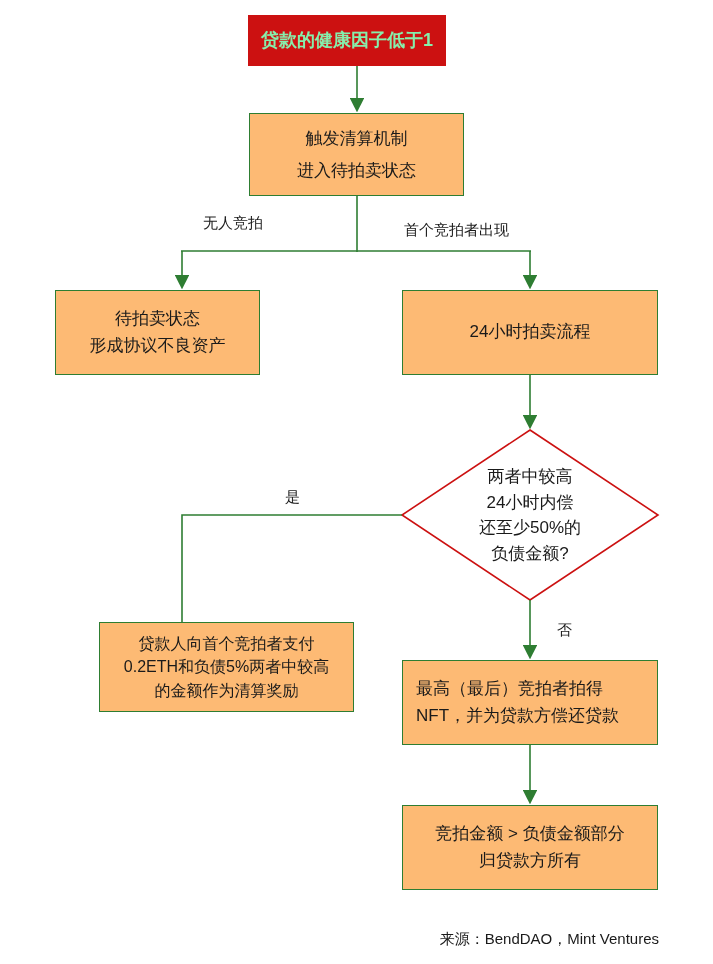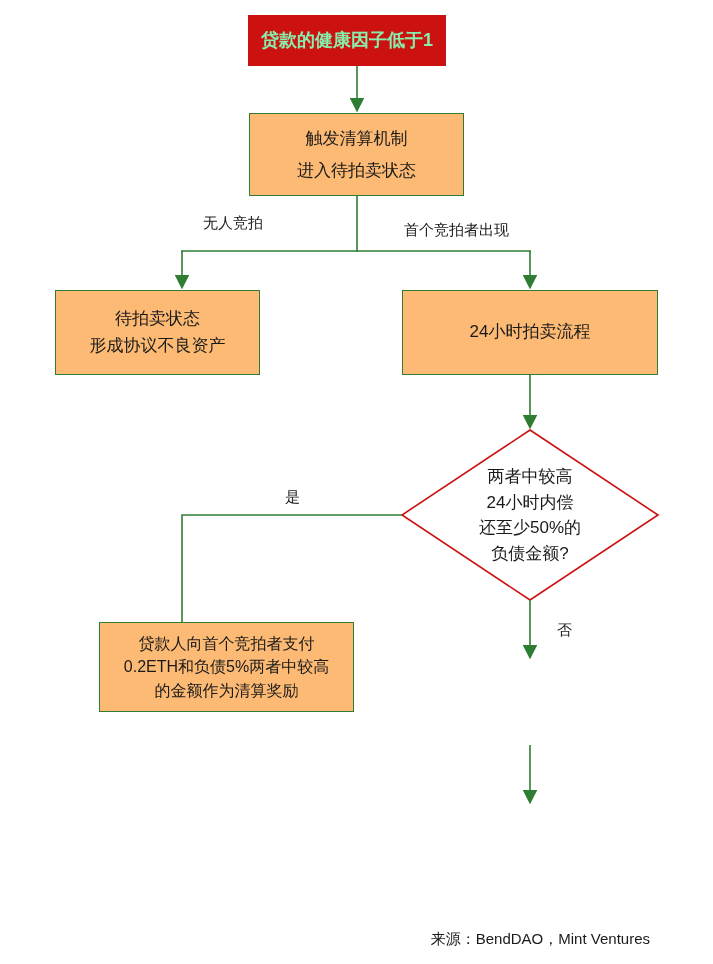--- a/index.html
+++ b/index.html
@@ -80,21 +80,21 @@
     font-size:15px;
     color:var(--text);
     white-space:nowrap;
   }
   .lbl-no-bidder{left:203px;top:214px;}
   .lbl-first-bidder{left:404px;top:221px;}
   .lbl-yes{left:285px;top:488px;}
   .lbl-no{left:557px;top:621px;}
   .source{
     position:absolute;
-    right:63px;
+    right:54px;
     top:930px;
     font-size:15px;
     color:var(--text);
     white-space:nowrap;
   }
 </style>
 </head>
 <body>
 
 <div class="canvas">
@@ -136,21 +136,25 @@
 
   <div class="node n-decision">两者中较高
 24小时内偿
 还至少50%的
 负债金额?</div>
 
   <div class="node n-reward">贷款人向首个竞拍者支付
 0.2ETH和负债5%两者中较高
 的金额作为清算奖励</div>
 
+  <div class="node n-winner">最高（最后）竞拍者拍得
+NFT，并为贷款方偿还贷款</div>
 
+  <div class="node n-surplus">竞拍金额 &gt; 负债金额部分
+归贷款方所有</div>
 
   <div class="edge-label lbl-no-bidder">无人竞拍</div>
 
   <div class="edge-label lbl-first-bidder">首个竞拍者出现</div>
 
   <div class="edge-label lbl-yes">是</div>
 
   <div class="edge-label lbl-no">否</div>
 
   <div class="source">来源：BendDAO，Mint Ventures</div>

